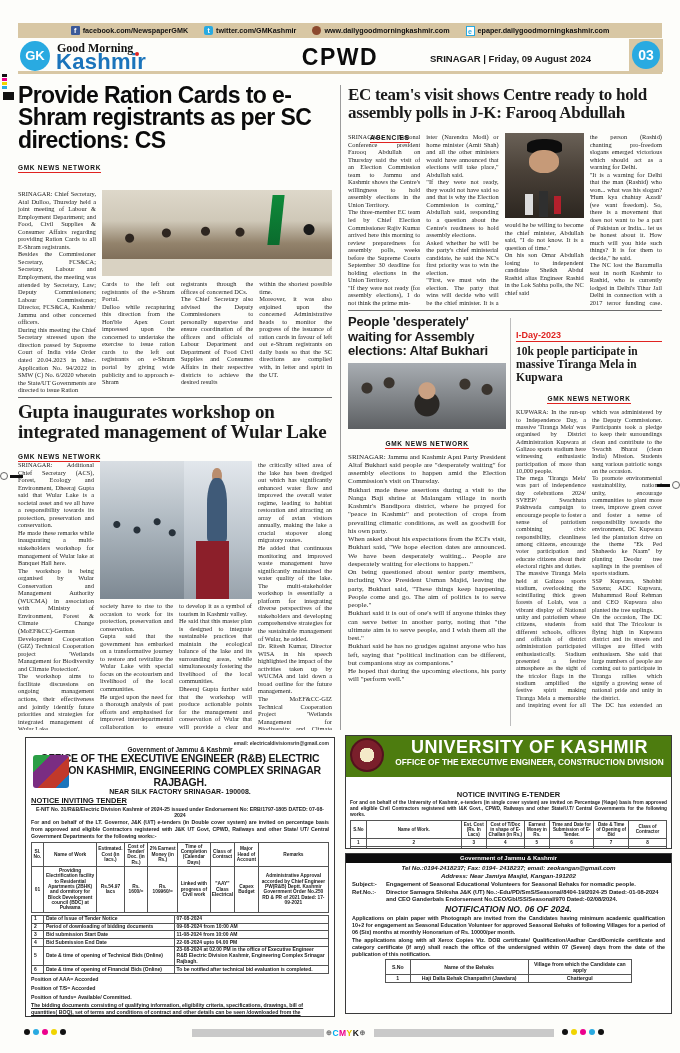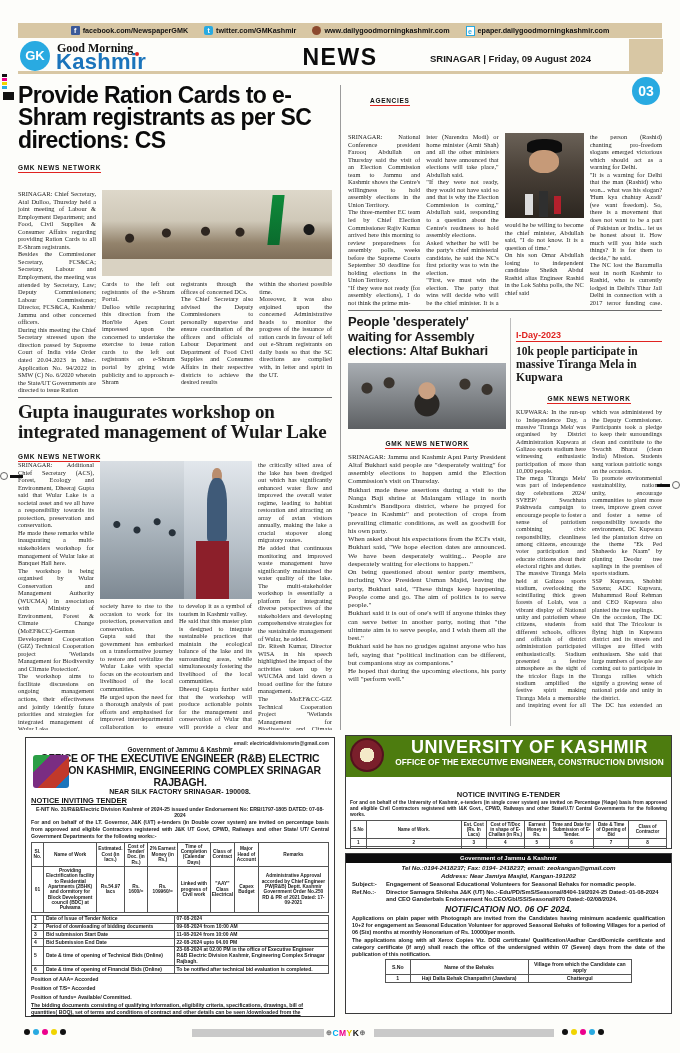--- a/index.html
+++ b/index.html
@@ -22,21 +22,21 @@
   .logo-circle{left:20px;top:41px;width:30px;height:30px;border-radius:50%;background:#29aae1;
     color:#fff;text-align:center;font:bold 13px/30px "Liberation Sans",sans-serif;}
   .mast-top{left:57px;top:41px;font:bold 12px "Liberation Serif",serif;color:#111;}
   .mast-main{left:56px;top:51px;font:bold 22px/1 "Liberation Sans",sans-serif;color:#1b74bb;letter-spacing:.3px;}
   .kashmir-dot{left:135px;top:52px;width:4px;height:4px;border-radius:50%;background:#e02320;}
   .news-title{left:0;top:46px;width:680px;text-align:center;
     font:bold 23px/1 "Liberation Sans",sans-serif;letter-spacing:1.5px;color:#0c0c0c;}
   .dateline{left:430px;top:53px;width:196px;text-align:left;font:bold 9.5px "Liberation Sans",sans-serif;}
   .pagenum-bg{left:629px;top:39px;width:34px;height:33px;background:#d8c7a4;}
   .pagenum{left:632px;top:41px;width:28px;height:28px;border-radius:50%;background:#29aae1;
-    color:#fff;text-align:center;font:bold 14px/28px "Liberation Sans",sans-serif;margin-top:36px;}
+    color:#fff;text-align:center;font:bold 14px/28px "Liberation Sans",sans-serif;}
   .tan-rule{left:18px;top:71px;width:644px;height:3px;background:#d8c7a4;}
 
   
   .vrule-main{left:340px;top:85px;width:1px;height:645px;background:#9b9b9b;}
   .hrule-left{left:18px;top:397px;width:314px;height:1px;background:#6b6b6b;}
   .hrule-right{left:348px;top:310px;width:314px;height:1px;background:#6b6b6b;}
   .vrule-sub{left:510px;top:318px;width:1px;height:408px;background:#bdbdbd;}
 
   
   .headline-sans{font:bold 23px/0.97 "Liberation Sans",sans-serif;letter-spacing:-.6px;color:#0b0b0b;}
@@ -216,21 +216,21 @@
     <span class="social-item">
       <i class="ic ic-doc">e</i>
       <span>epaper.dailygoodmorningkashmir.com</span>
     </span>
   </div>
 
   <div class="abs logo-circle">GK</div>
   <div class="abs mast-top">Good Morning</div>
   <div class="abs mast-main">Kashmir</div>
   <div class="abs kashmir-dot"></div>
-  <div class="abs news-title">NEWS</div>
+  <div class="abs news-title">CPWD</div>
   <div class="abs dateline">SRINAGAR | Friday, 09 August 2024</div>
   <div class="abs pagenum-bg"></div>
   <div class="abs pagenum">03</div>
   <div class="abs tan-rule"></div>
 
   <div class="abs vrule-main"></div>
   <div class="abs hrule-left"></div>
   <div class="abs hrule-right"></div>
   <div class="abs vrule-sub"></div>
 
@@ -252,20 +252,21 @@
 Dulloo while recapturing this direction from the Hon'ble Apex Court impressed upon the concerned to undertake the exercise to issue ration cards to the left out registrants on e-Shram portal by giving wide publicity and to approach e-Shram</div>
         <div class="col body-text">registrants through the offices of concerned DCs.
 The Chief Secretary also advised the Deputy Commissioners to personally supervise and ensure coordination of the officers and officials of Labour Department and Department of Food Civil Supplies and Consumer Affairs in their respective districts to achieve the desired results</div>
         <div class="col body-text">within the shortest possible time.
 Moreover, it was also enjoined upon the concerned Administrative heads to monitor the progress of the issuance of ration cards in favour of left out e-Shram registrants on daily basis so that the SC directions are complied with, in letter and spirit in the UT.</div>
       </div>
     </div>
   </div>
 
   <div class="abs sec-ec">
+    <div class="ec-h">EC team's visit shows Centre ready to hold assembly polls in J-K: Farooq Abdullah</div>
     <div style="margin-top:3px;margin-left:22px"><span class="byline">AGENCIES</span></div>
   </div>
   <div class="abs cols ec-body">
     <div class="col body-text">SRINAGAR: National Conference president Farooq Abdullah on Thursday said the visit of an Election Commission team to Jammu and Kashmir shows the Centre's willingness to hold assembly elections in the Union Territory.
 The three-member EC team led by Chief Election Commissioner Rajiv Kumar arrived here this morning to review preparedness for assembly polls, weeks before the Supreme Courts September 30 deadline for holding elections in the Union Territory.
 "If they were not ready (for assembly elections), I do not think the prime min-</div>
     <div class="col body-text">ister (Narendra Modi) or home minister (Amit Shah) and all the other ministers would have announced that elections will take place," Abdullah said.
 "If they were not ready, they would not have said so and that is why the Election Commission is coming," Abdullah said, responding to a question about the Centre's readiness to hold assembly elections.
 Asked whether he will be the party's chief ministerial candidate, he said the NC's first priority was to win the election.
 "First, we must win the election. The party that wins will decide who will be the chief minister. It is a democratic country," he said.

